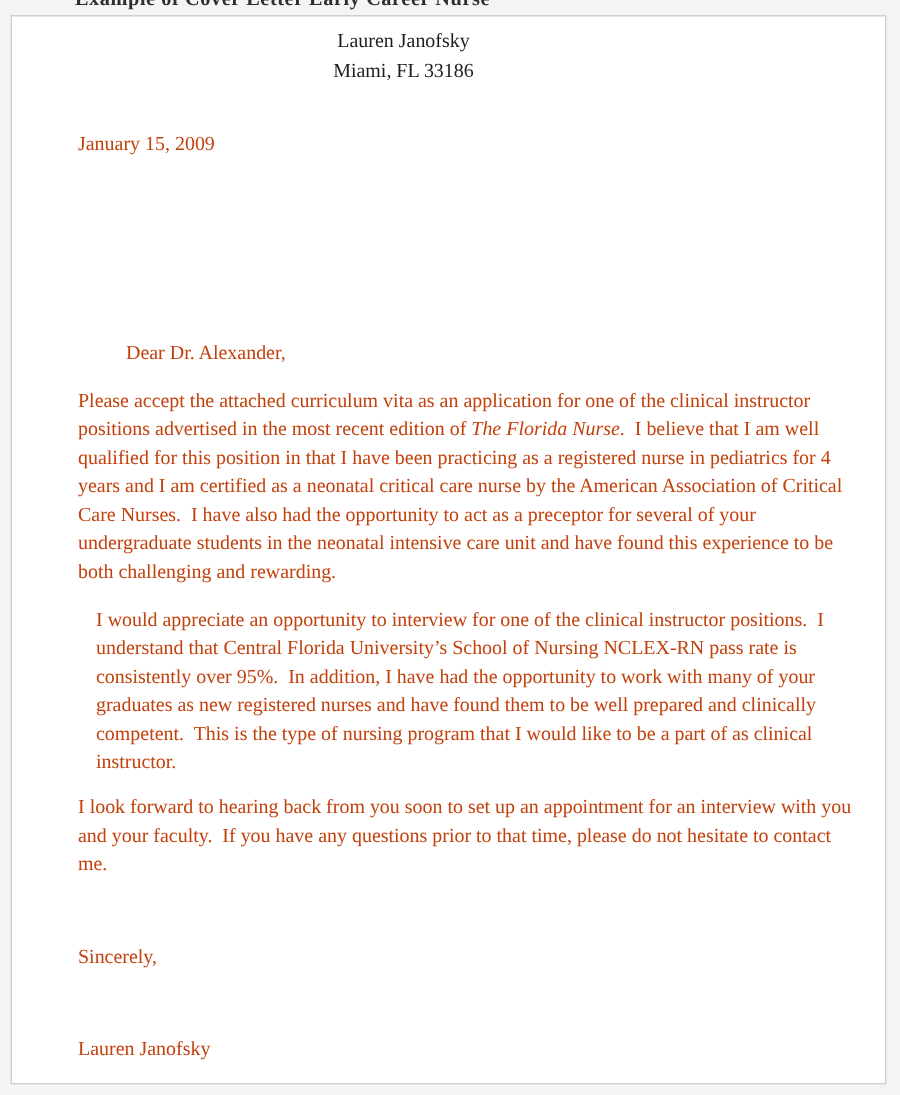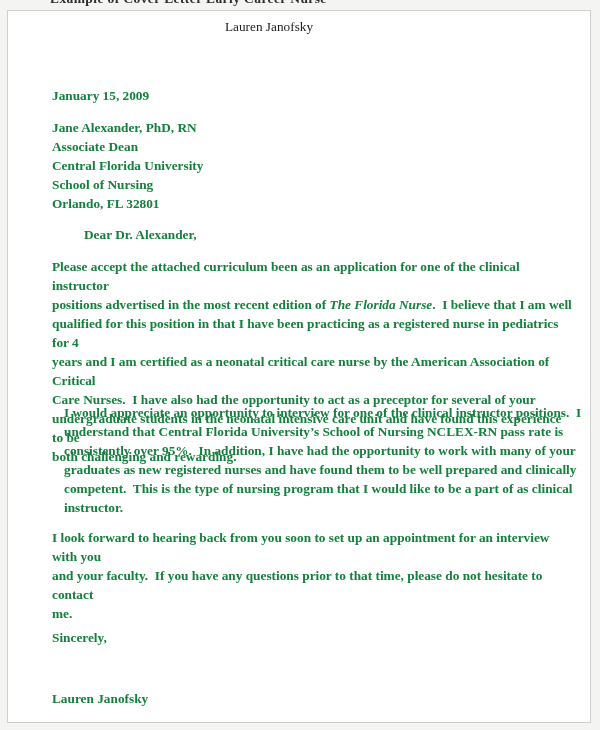--- a/index.html
+++ b/index.html
@@ -43,25 +43,24 @@
     margin-top: -9px;
     font-family: "Liberation Serif", "DejaVu Serif", serif;
     font-size: 13.5px;
     font-weight: 700;
     letter-spacing: 0.4px;
     color: #2e2e2e;
     white-space: nowrap;
   }
   .txt {
     position: absolute;
-    color: #15803d;
+    color: #c2410c;
     font-size: 13.3px;
     line-height: 19px;
     white-space: pre-wrap;
-    font-weight: bold;
   }
   .heading-block {
     position: absolute;
     left: 52px;
     top: 17px;
     width: 434px;
     text-align: center;
     color: #1d1d1d;
     font-size: 13.3px;
     line-height: 20px;
@@ -83,33 +82,29 @@
 <div class="viewport">
 
   <div class="sheet"></div>
 
   <div class="cropped-header">
     <span>Example of Cover Letter Early Career Nurse</span>
   </div>
 
   <div class="heading-block">
     <div>Lauren Janofsky</div>
+    <div>Miami, FL 33186</div>
   </div>
 
   <div class="txt date-line">January 15, 2009</div>
 
-  <div class="txt recipient-block">Jane Alexander, PhD, RN
-Associate Dean
-Central Florida University
-School of Nursing
-Orlando, FL 32801</div>
 
   <div class="txt salutation-line">Dear Dr. Alexander,</div>
 
-  <div class="txt para-1"><span>Please accept the attached curriculum been as an application for one of the clinical instructor
+  <div class="txt para-1"><span>Please accept the attached curriculum vita as an application for one of the clinical instructor
 positions advertised in the most recent edition of </span><span class="italic">The Florida Nurse</span><span>.  I believe that I am well
 qualified for this position in that I have been practicing as a registered nurse in pediatrics for 4
 years and I am certified as a neonatal critical care nurse by the American Association of Critical
 Care Nurses.  I have also had the opportunity to act as a preceptor for several of your
 undergraduate students in the neonatal intensive care unit and have found this experience to be
 both challenging and rewarding.</span></div>
 
   <div class="txt para-2">I would appreciate an opportunity to interview for one of the clinical instructor positions.  I
 understand that Central Florida University’s School of Nursing NCLEX-RN pass rate is
 consistently over 95%.  In addition, I have had the opportunity to work with many of your

